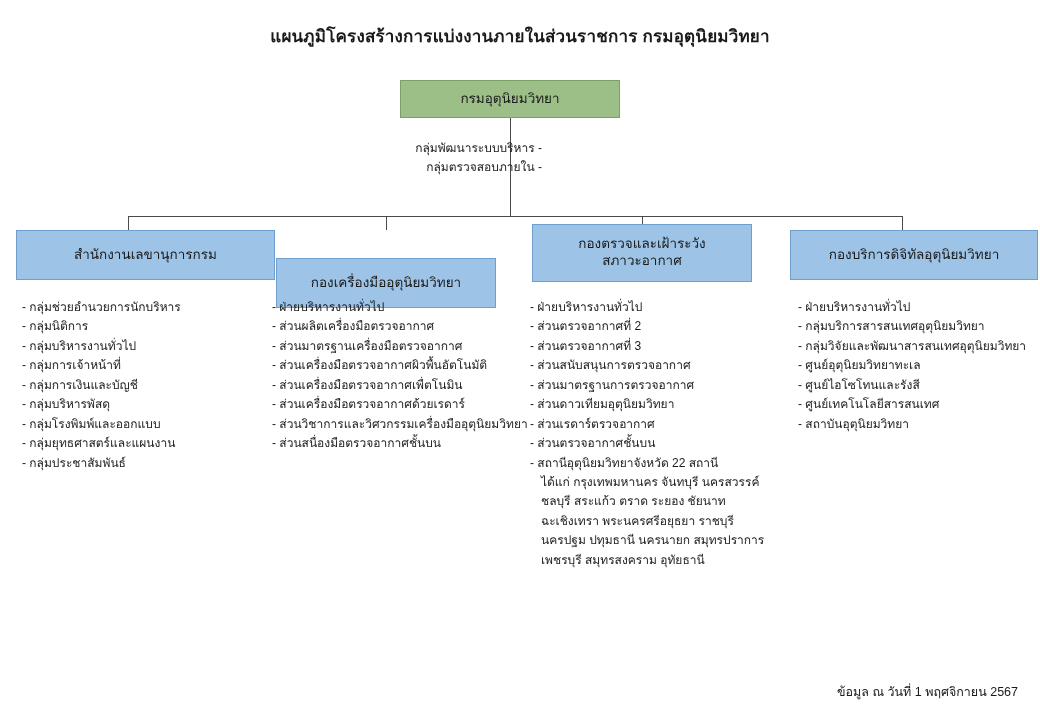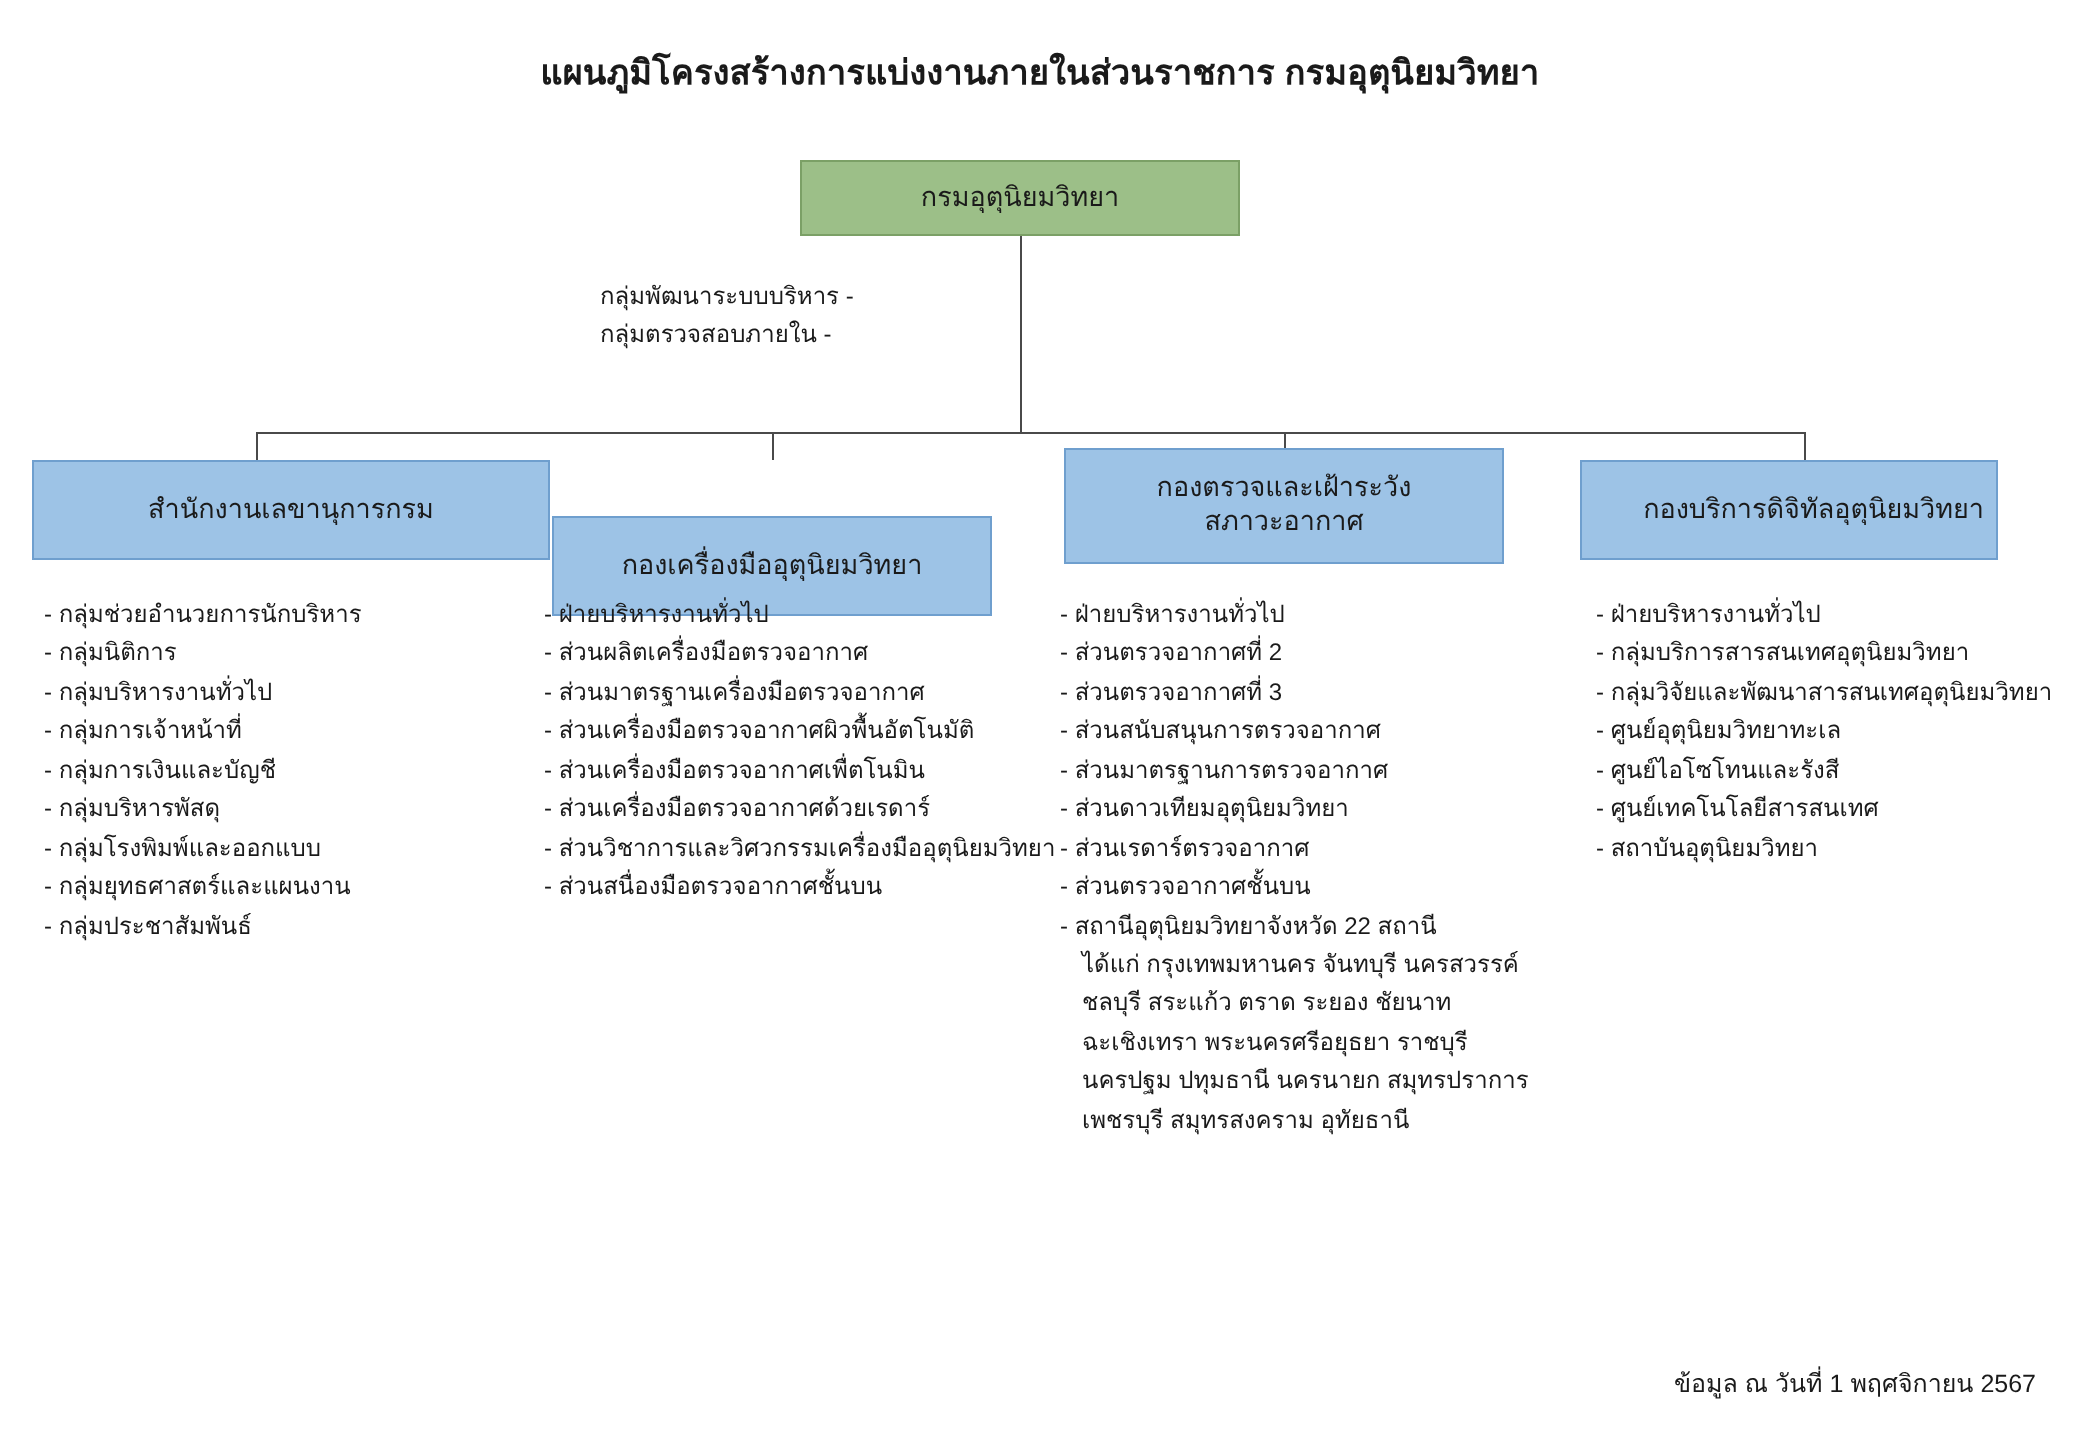--- a/index.html
+++ b/index.html
@@ -53,36 +53,37 @@
     border: 1px solid #7ba066;
     font-size: 13.5px;
   }
   .node-dept {
     background: #9dc3e6;
     border: 1px solid #6f9fce;
   }
   .dept-1 { left: 16px;  top: 230px; width: 259px; height: 50px; }
   .dept-2 { left: 276px; top: 230px; width: 220px; height: 50px; margin-top: 28px; }
   .dept-3 { left: 532px; top: 224px; width: 220px; height: 58px; }
-  .dept-4 { left: 790px; top: 230px; width: 209px; height: 50px; justify-content: flex-end; }
+  .dept-4 { left: 790px; top: 230px; width: 248px; height: 50px; }
 
   
   .line {
     position: absolute;
     background: #4a4a4a;
   }
   .v { width: 1px; }
   .h { height: 1px; }
 
   
   .staff-list {
     position: absolute;
-    left: 300px;
+    left: 317px;
     top: 139px;
     width: 225px;
+    text-align: right;
     font-size: 12px;
     line-height: 1.55;
   }
   .staff-list .staff-item { white-space: nowrap; }
 
   
   .sub-list {
     position: absolute;
     font-size: 12px;
     line-height: 1.62;

